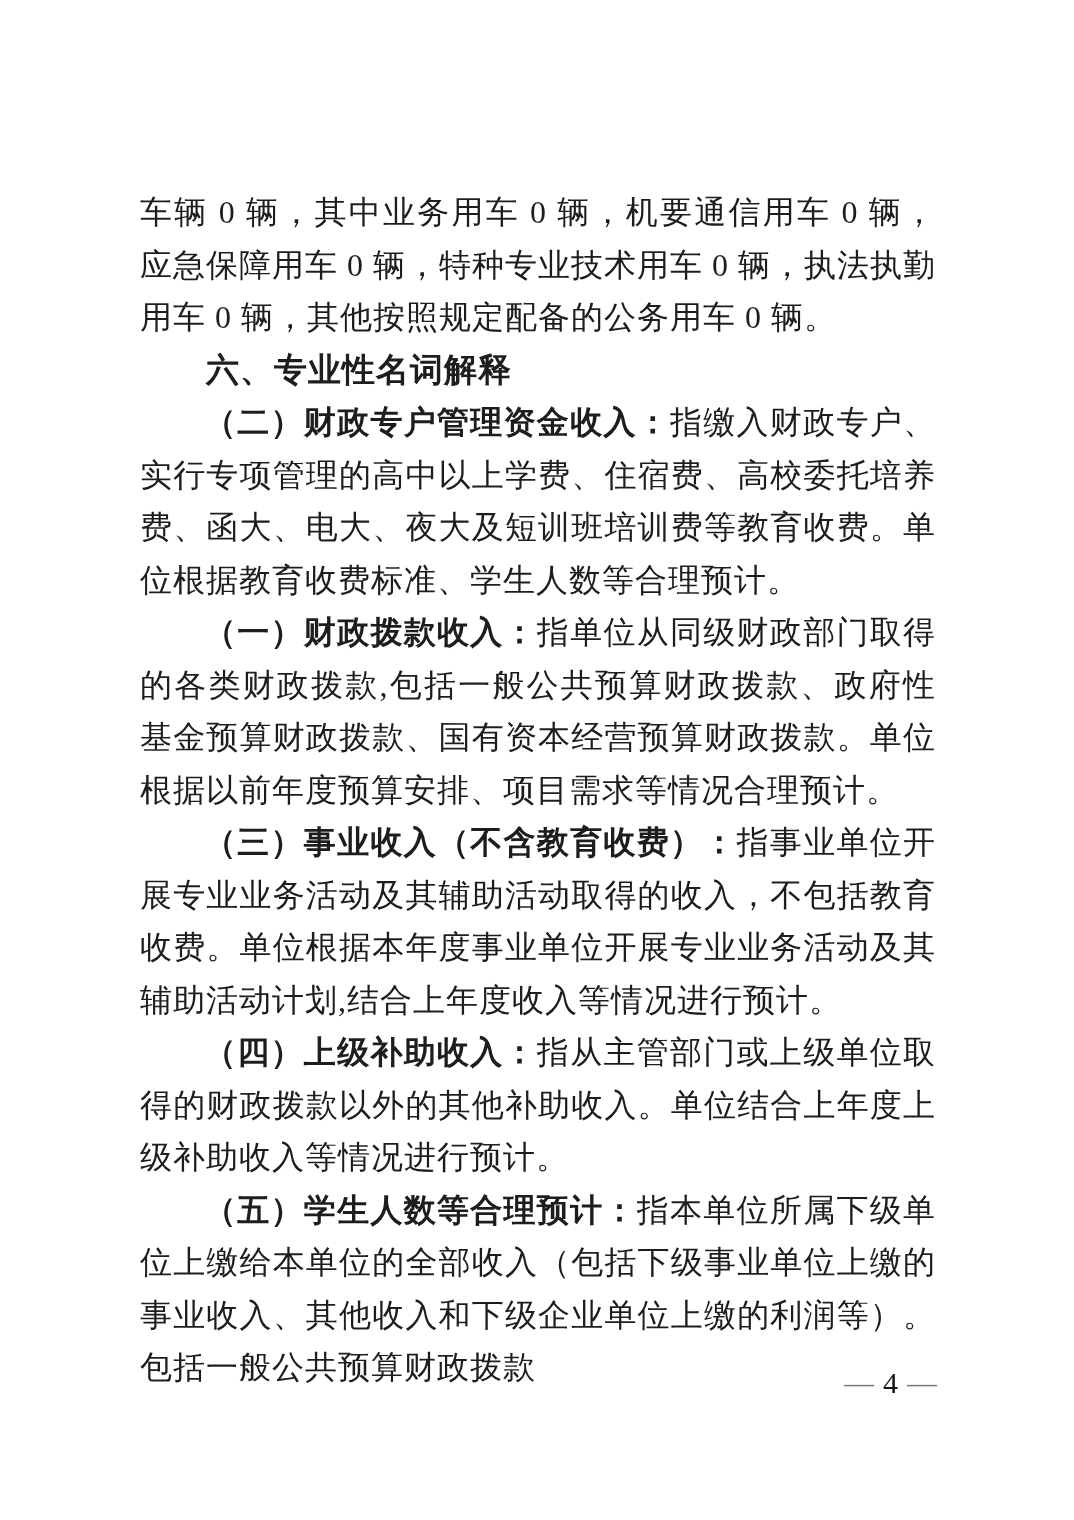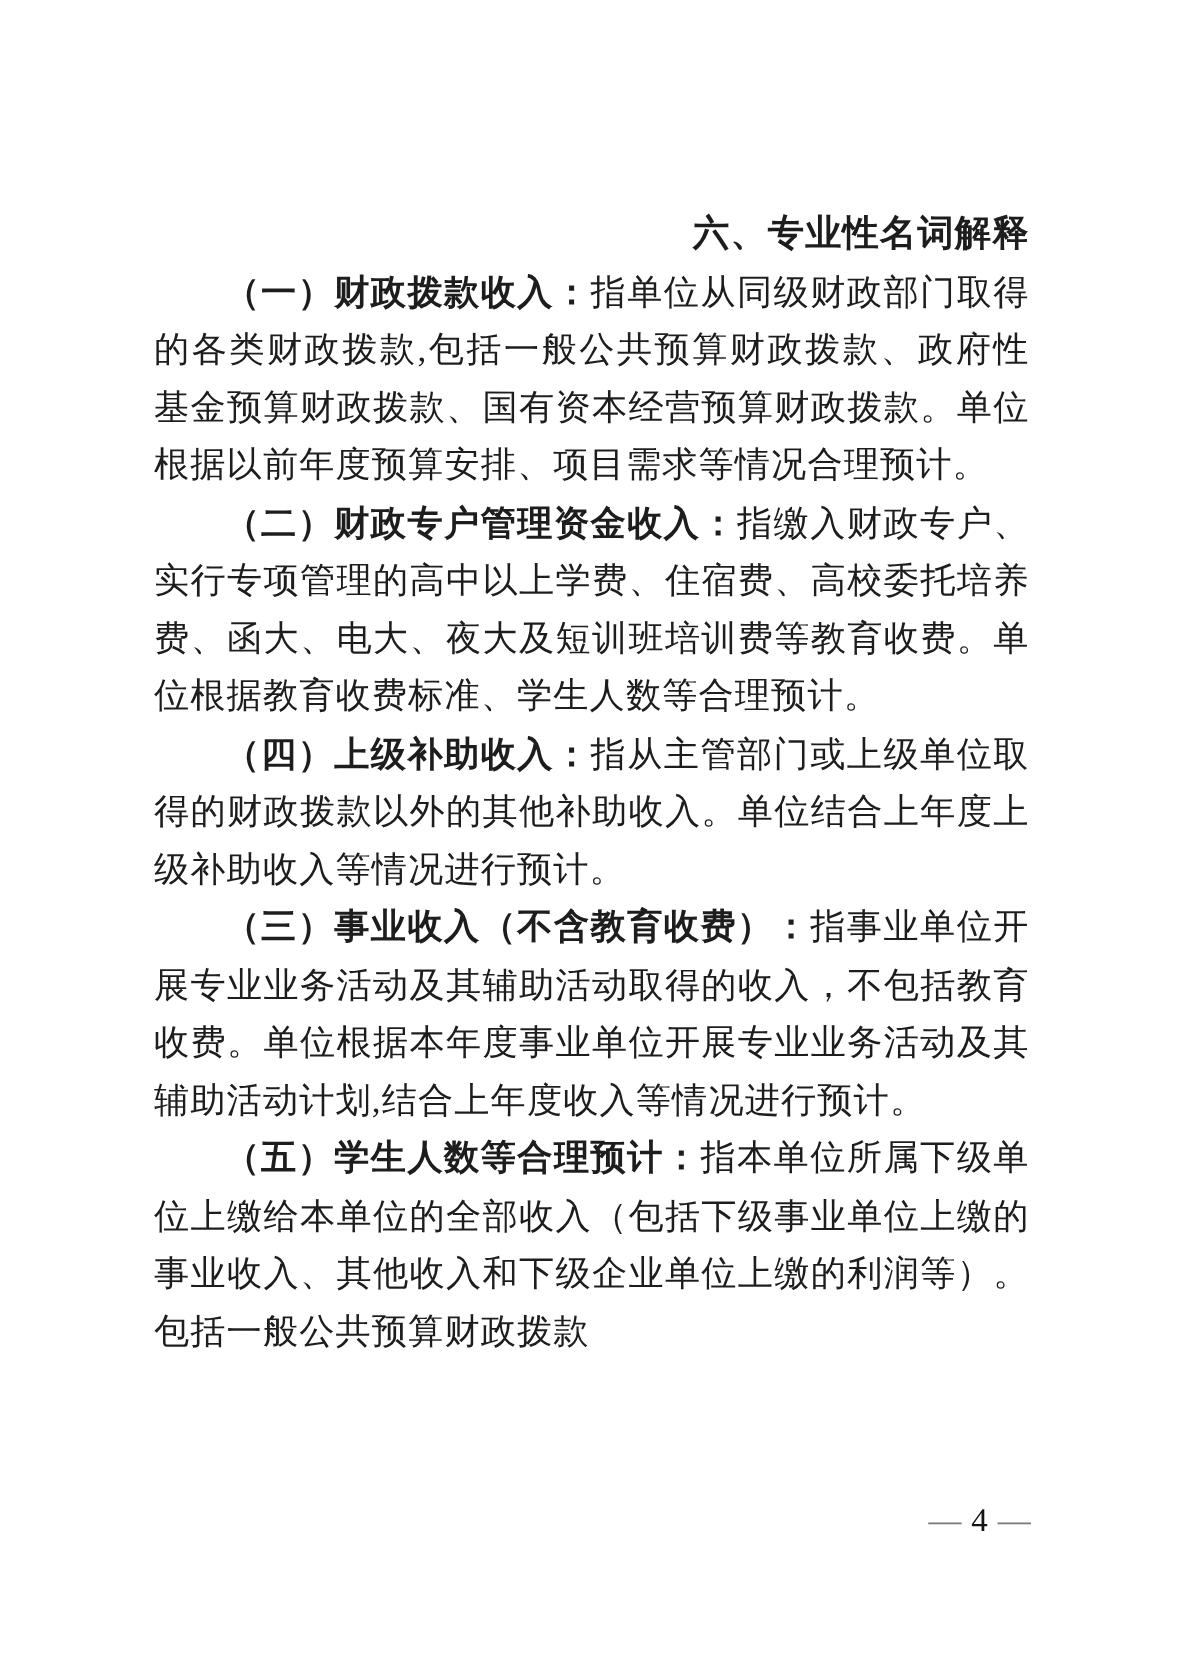--- a/index.html
+++ b/index.html
@@ -36,49 +36,49 @@
   .indent2 { text-indent: 2em; }
   .lead { font-weight: bold; }
   .heading {
     font-family: "Liberation Sans", "DejaVu Sans", sans-serif;
     font-weight: bold;
     font-size: 33px;
     line-height: 52.5px;
     text-indent: 2em;
     letter-spacing: 1px;
     margin: 0;
-    text-align: right;
   }
   .footer {
     position: absolute;
     top: 1366px;
     right: 136px;
     font-size: 30px;
     line-height: 34px;
     letter-spacing: 1px;
     white-space: nowrap;
   }
   .footer .dash { color: #7a7a7a; }
   .footer .num { color: #141414; padding: 0 8px; }
 </style>
 </head>
 <body>
 
 <div class="page">
   <div class="content">
 
+    <p class="para">车辆 0 辆，其中业务用车 0 辆，机要通信用车 0 辆，应急保障用车 0 辆，特种专业技术用车 0 辆，执法执勤用车 0 辆，其他按照规定配备的公务用车 0 辆。</p>
 
     <p class="heading">六、专业性名词解释</p>
 
+    <p class="para indent2"><span class="lead">（二）财政专户管理资金收入：</span><span>指缴入财政专户、实行专项管理的高中以上学费、住宿费、高校委托培养费、函大、电大、夜大及短训班培训费等教育收费。单位根据教育收费标准、学生人数等合理预计。</span></p>
+
     <p class="para indent2"><span class="lead">（一）财政拨款收入：</span><span>指单位从同级财政部门取得的各类财政拨款,包括一般公共预算财政拨款、政府性基金预算财政拨款、国有资本经营预算财政拨款。单位根据以前年度预算安排、项目需求等情况合理预计。</span></p>
 
-    <p class="para indent2"><span class="lead">（二）财政专户管理资金收入：</span><span>指缴入财政专户、实行专项管理的高中以上学费、住宿费、高校委托培养费、函大、电大、夜大及短训班培训费等教育收费。单位根据教育收费标准、学生人数等合理预计。</span></p>
+    <p class="para indent2"><span class="lead">（三）事业收入（不含教育收费）：</span><span>指事业单位开展专业业务活动及其辅助活动取得的收入，不包括教育收费。单位根据本年度事业单位开展专业业务活动及其辅助活动计划,结合上年度收入等情况进行预计。</span></p>
 
     <p class="para indent2"><span class="lead">（四）上级补助收入：</span><span>指从主管部门或上级单位取得的财政拨款以外的其他补助收入。单位结合上年度上级补助收入等情况进行预计。</span></p>
-
-    <p class="para indent2"><span class="lead">（三）事业收入（不含教育收费）：</span><span>指事业单位开展专业业务活动及其辅助活动取得的收入，不包括教育收费。单位根据本年度事业单位开展专业业务活动及其辅助活动计划,结合上年度收入等情况进行预计。</span></p>
 
     <p class="para indent2"><span class="lead">（五）学生人数等合理预计：</span><span>指本单位所属下级单位上缴给本单位的全部收入（包括下级事业单位上缴的事业收入、其他收入和下级企业单位上缴的利润等）。包括一般公共预算财政拨款</span></p>
 
   </div>
 
   <div class="footer"><span class="dash">—</span><span class="num">4</span><span class="dash">—</span></div>
 </div>
 
 </body></html>

